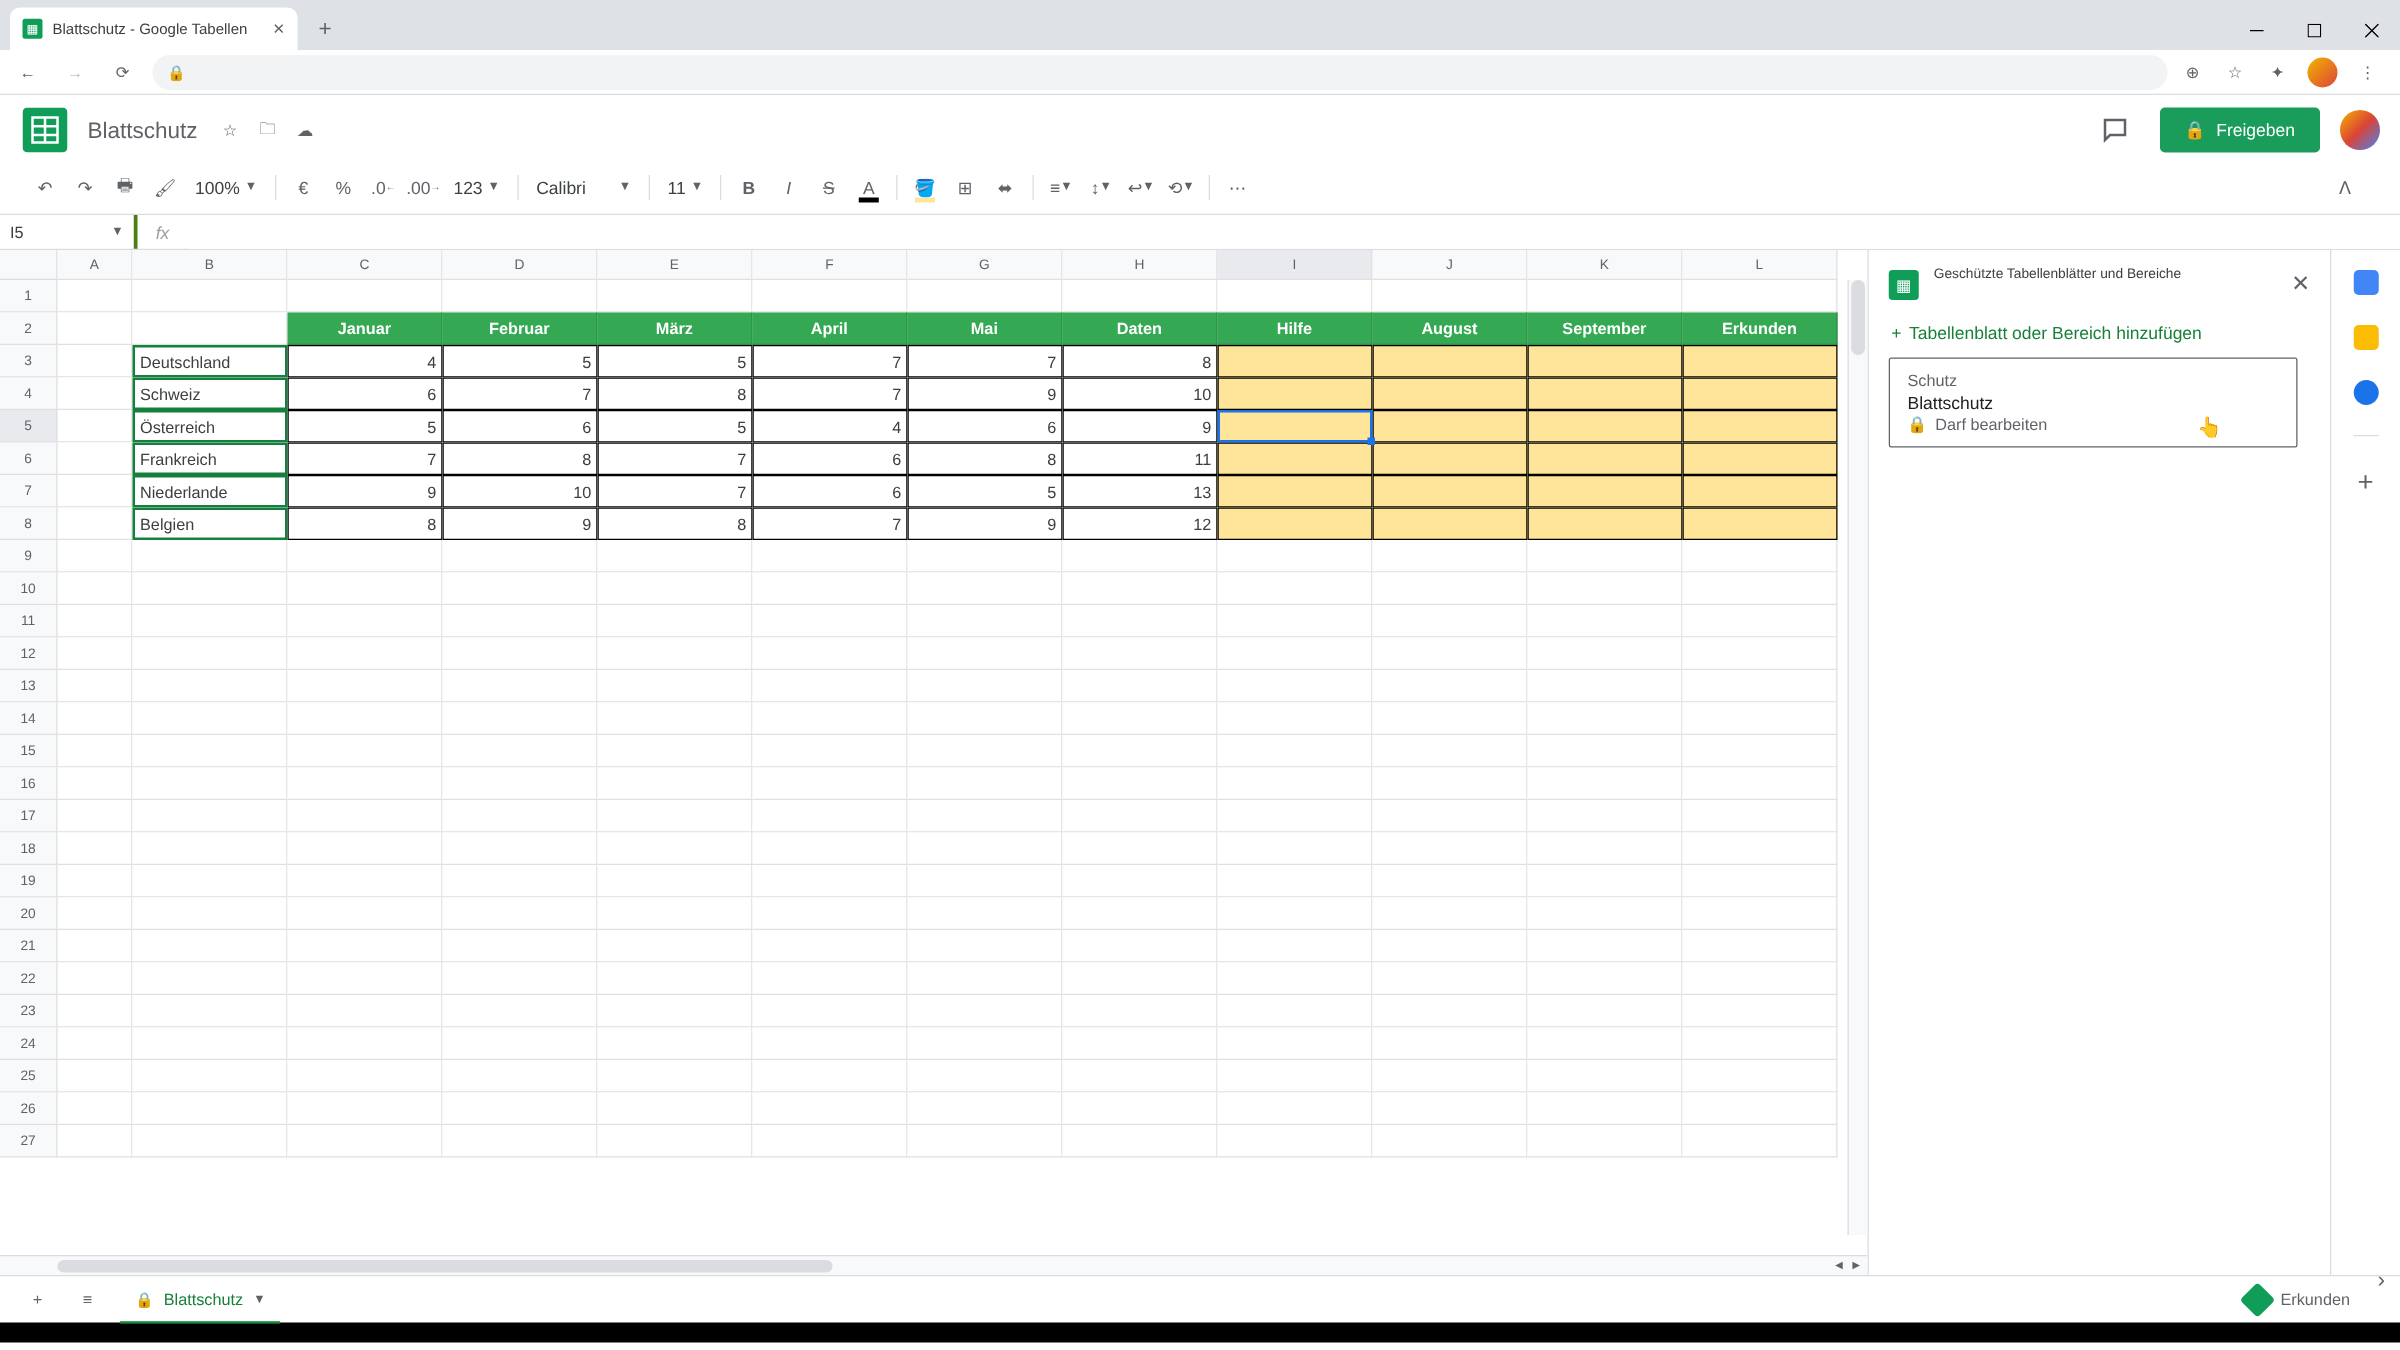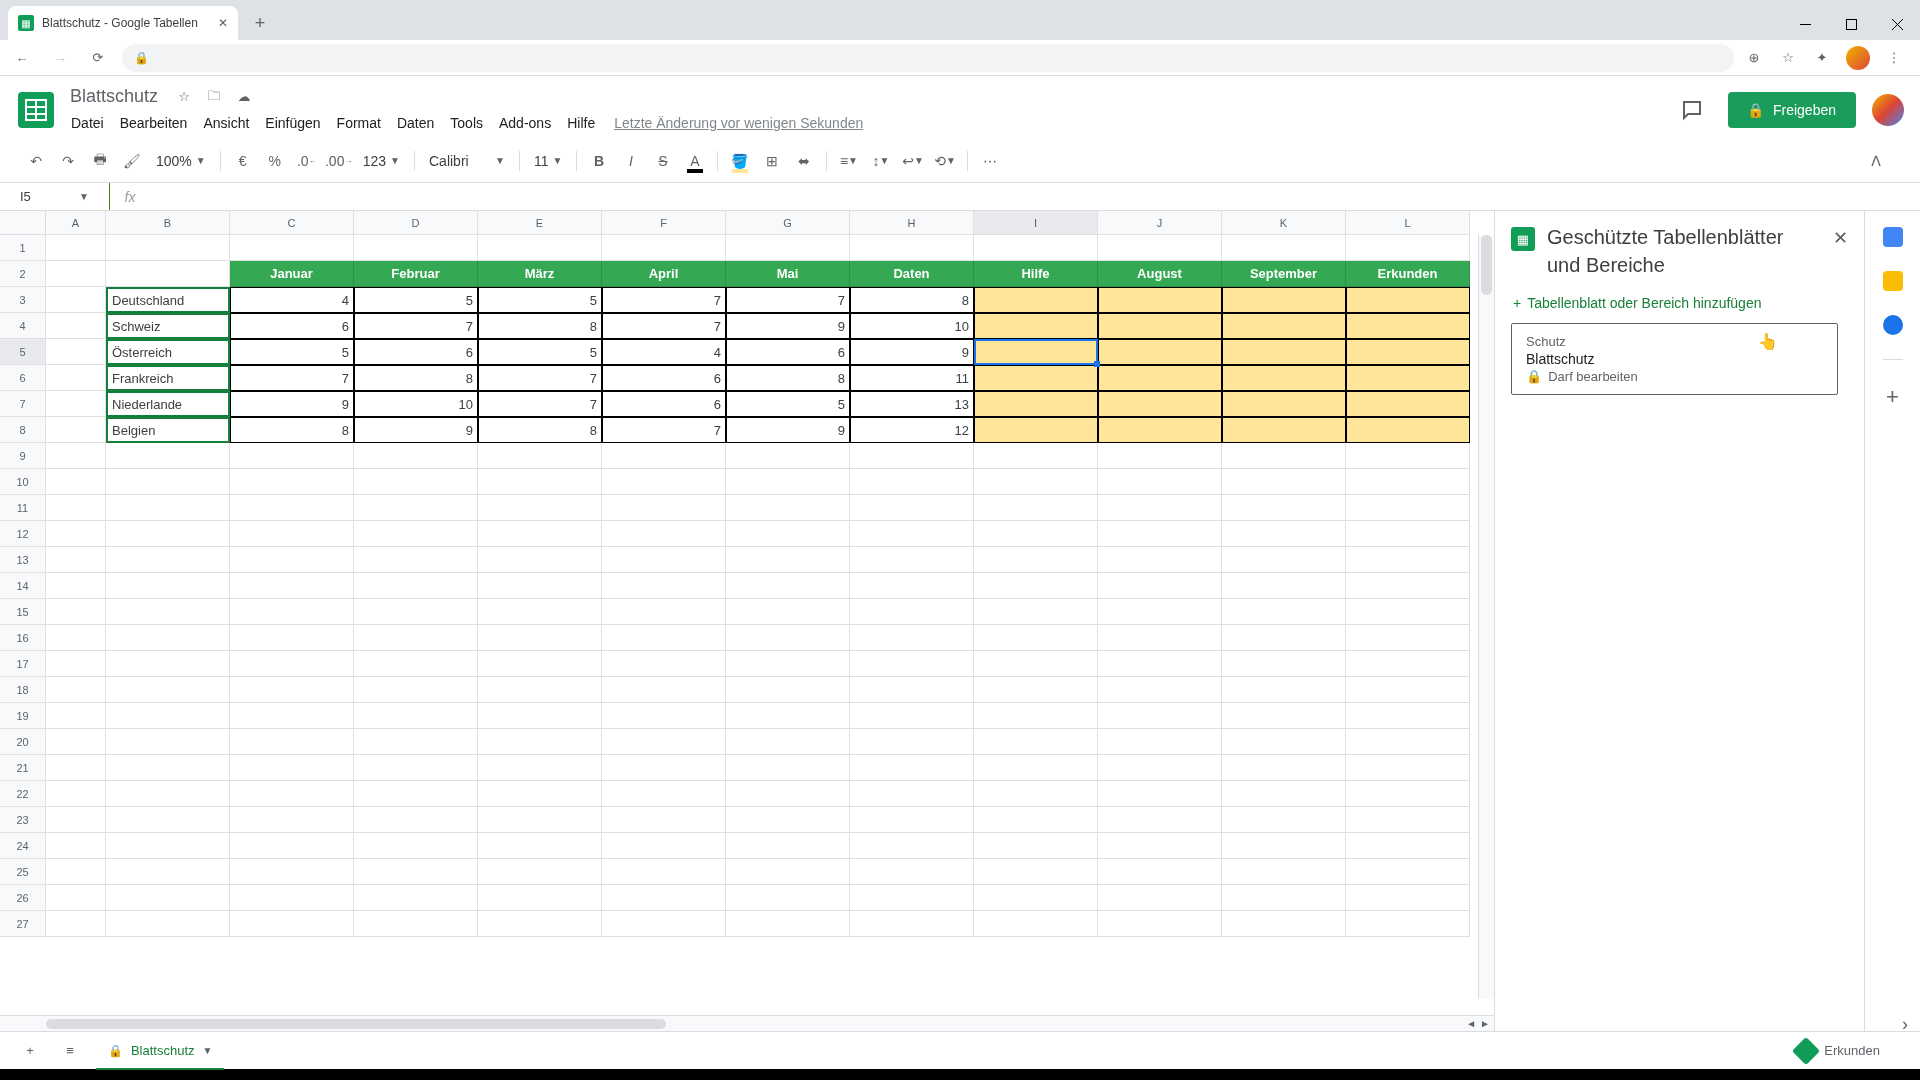--- a/index.html
+++ b/index.html
@@ -49,21 +49,21 @@
 .font-select { width: 88px; justify-content: space-between; }
 .size-select { width: 40px; }
 .text-color { position: relative; }
 .text-color::after { content: ''; position: absolute; bottom: 2px; left: 6px; right: 6px; height: 4px; background: #000; }
 .fill-color { position: relative; }
 .fill-color::after { content: ''; position: absolute; bottom: 2px; left: 6px; right: 6px; height: 4px; background: #ffe599; }
 .chevron { margin-left: auto; margin-right: 8px; }
 
 
 .formula-row { height: 28px; display: flex; align-items: center; border-bottom: 1px solid #dadce0; }
-.name-box { width: 110px; display: flex; align-items: center; padding: 0 20px; font-size: 13px; color: #3c4043; border-right: 1px solid #4d7c0f; height: 100%; gap: 40px; }
+.name-box { width: 110px; display: flex; align-items: center; padding: 0 8px; font-size: 13px; color: #3c4043; border-right: 3px solid #4d7c0f; height: 100%; gap: 40px; }
 .name-box .arrow { margin-left: auto; font-size: 10px; color: #5f6368; }
 .fx-label { width: 40px; text-align: center; color: #9aa0a6; font-style: italic; font-size: 14px; }
 .formula-input { flex: 1; border: none; outline: none; height: 100%; font-size: 13px; padding: 0 4px; }
 
 
 .main-area { display: flex; height: calc(100% - 40px - 36px - 58px - 44px - 28px - 38px - 16px); }
 .sheet-area { flex: 1; position: relative; overflow: hidden; display: flex; flex-direction: column; }
 .side-panel { width: 370px; border-left: 1px solid #dadce0; padding: 12px 0 12px 16px; display: flex; flex-direction: column; }
 .quick-access { width: 56px; border-left: 1px solid #dadce0; display: flex; flex-direction: column; align-items: center; padding-top: 16px; gap: 24px; }
 .qa-icon { width: 20px; height: 20px; border-radius: 4px; }
@@ -84,21 +84,21 @@
 .cell.header-month { background: #34a853; color: #fff; font-weight: bold; justify-content: center; border-right: 1px solid #2d8e47; border-bottom: 1px solid #2d8e47; }
 .cell.country { border: 2px solid #15803d; }
 .cell.num { justify-content: flex-end; border: 1px solid #000; }
 .cell.highlight { background: #ffe599; }
 .cell.selected-cell { outline: 2px solid #1a73e8; outline-offset: -2px; position: relative; z-index: 2; }
 .sel-handle { position: absolute; width: 6px; height: 6px; background: #1a73e8; right: -3px; bottom: -3px; }
 
 
 .panel-header { display: flex; align-items: flex-start; gap: 12px; padding-right: 12px; }
 .panel-icon { width: 24px; height: 24px; background: #0f9d58; border-radius: 3px; display: flex; align-items: center; justify-content: center; color: #fff; margin-top: 4px; flex-shrink: 0; }
-.panel-title { font-size: 20px; color: #3c4043; flex: 1; line-height: 1.4; }
+.panel-title { font-size: 11px; color: #3c4043; flex: 1; line-height: 1.4; }
 .panel-close { color: #5f6368; font-size: 18px; cursor: pointer; padding: 4px; }
 .add-range { color: #188038; font-size: 14px; padding: 16px 0 12px 2px; display: flex; align-items: center; gap: 6px; cursor: pointer; font-weight: 500; }
 .protection-item { border: 1px solid #5f6368; border-radius: 2px; padding: 10px 14px; margin-right: 26px; cursor: pointer; }
 .protection-item .p-type { font-size: 13px; color: #5f6368; }
 .protection-item .p-name { font-size: 14px; color: #202124; font-weight: 500; margin: 2px 0; }
 .protection-item .p-perm { font-size: 13px; color: #5f6368; display: flex; align-items: center; gap: 6px; }
 
 
 .v-scroll { position: absolute; right: 0; top: 24px; bottom: 16px; width: 16px; background: #f8f9fa; border-left: 1px solid #dadce0; }
 .v-thumb { position: absolute; top: 0; left: 2px; right: 2px; height: 60px; background: #dadce0; border-radius: 6px; }
@@ -173,32 +173,20 @@
         <rect x="8" y="8" width="20" height="20" fill="none" stroke="#fff" stroke-width="2"></rect>
         <path d="M8 15h20M8 22h20M18 8v20" stroke="#fff" stroke-width="2"></path>
       </svg>
   </div>
   <div class="doc-title-area">
     <div class="doc-title-row">
       <div class="doc-title">Blattschutz</div>
       <div class="title-icon">☆</div>
       <div class="title-icon">🗀</div>
       <div class="title-icon">☁</div>
-    </div>
-    <div class="menus">
-      <div class="menu-item">Datei</div>
-      <div class="menu-item">Bearbeiten</div>
-      <div class="menu-item">Ansicht</div>
-      <div class="menu-item">Einfügen</div>
-      <div class="menu-item">Format</div>
-      <div class="menu-item">Daten</div>
-      <div class="menu-item">Tools</div>
-      <div class="menu-item">Add-ons</div>
-      <div class="menu-item">Hilfe</div>
-      <div class="last-edit">Letzte Änderung vor wenigen Sekunden</div>
     </div>
   </div>
   <div class="header-right">
     <div class="comment-btn">
       <svg width="24" height="24" viewBox="0 0 24 24">
           <path fill="none" stroke="#5f6368" stroke-width="2" d="M4 4h16v12H8l-4 4V4z"></path>
         </svg>
     </div>
     <button class="share-btn">
       <span>🔒</span>

